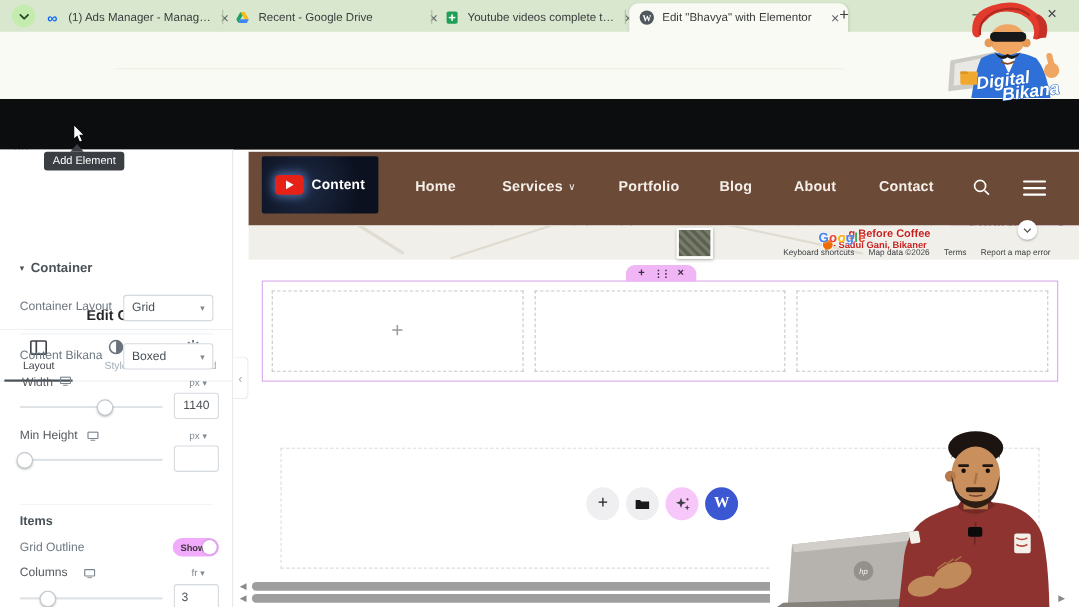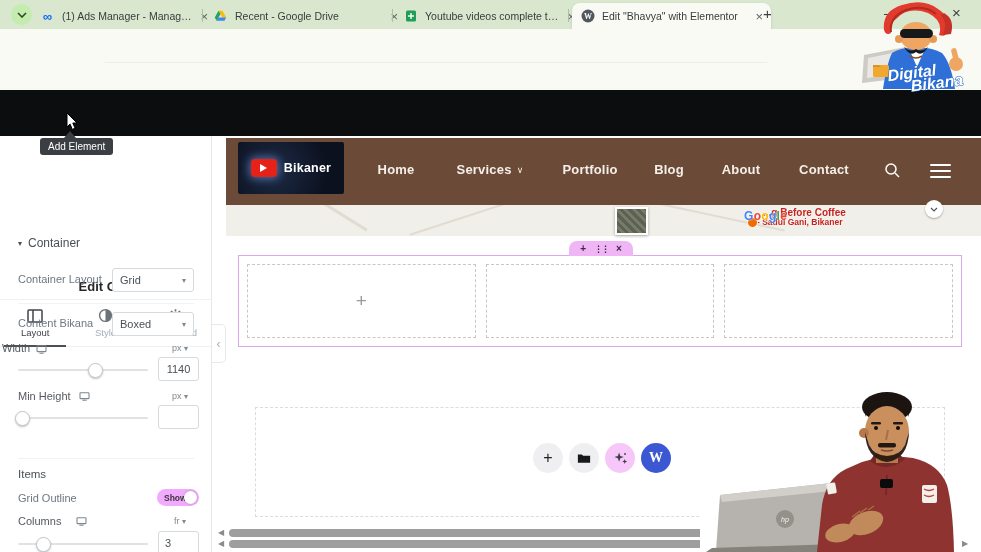--- a/index.html
+++ b/index.html
@@ -51,21 +51,21 @@
   #cursor{left:66px;top:112px;z-index:80}
 
   
   #panel{left:0;top:136px;width:212px;height:416px;background:#fff;border-right:1px solid #e6e9ec;box-sizing:border-box}
   #paneltitle{left:0;top:143px;width:212px;text-align:center;font-weight:bold;font-size:13px;color:#27272b}
   #paneltabs{left:0;top:163px;width:211px;height:46px;border-top:1px solid #eef1f3;border-bottom:1px solid #eef1f3;display:flex}
   .ptab{flex:1;display:flex;flex-direction:column;align-items:center;justify-content:center;gap:4px;position:relative}
   .ptab .plabel{font-size:9.5px;color:#a4afb7}
   .ptab.active .plabel{color:#404349}
   .ptab.active:after{content:"";position:absolute;left:4px;right:4px;bottom:-1px;height:2px;background:#495157}
-  .sechead{font-size:12px;font-weight:normal;color:#495157}
+  .sechead{font-size:12px;font-weight:bold;color:#495157}
   .ctl-label{font-size:11px;color:#6d7882}
   .select{position:absolute;left:112px;width:82px;height:24px;border:1px solid #d5dadf;border-radius:3px;
           display:flex;align-items:center;justify-content:space-between;padding:0 7px;box-sizing:border-box;
           font-size:11px;color:#495157;background:#fff}
   .caret{color:#818a91;font-size:8px}
   .unit{position:absolute;font-size:9px;color:#818a91}
   .track{position:absolute;left:18px;width:130px;height:2px;background:#e0e3e6;border-radius:1px}
   .thumb{position:absolute;top:-6px;width:13px;height:13px;border-radius:50%;background:#fff;border:1px solid #c2c8cd;box-shadow:0 1px 2px rgba(0,0,0,.25)}
   .valbox{position:absolute;left:158px;width:41px;height:24px;border:1px solid #d5dadf;border-radius:3px;
           font-size:11px;color:#495157;text-align:center;box-sizing:border-box;background:#fff;font-family:"Liberation Sans",sans-serif}
@@ -352,21 +352,21 @@
       <span class="caret">▾</span>
     </div>
     <div class="pdiv" style="top:167px"></div>
 
     <span class="abs ctl-label" style="left:18px;top:181px">Content Bikana</span>
     <div class="select" style="top:176px">
       <span>Boxed</span>
       <span class="caret">▾</span>
     </div>
 
-    <div class="abs" style="left:2px;top:206px;display:flex;gap:6px;align-items:flex-end">
+    <div class="abs" style="left:20px;top:206px;display:flex;gap:6px;align-items:flex-start">
       <span class="ctl-label" style="color:#55595e">Width</span>
       <svg width="11" height="9" viewBox="0 0 20 17">
           <rect x="1.5" y="1.5" width="17" height="11" rx="1" fill="none" stroke="#7c858d" stroke-width="2"></rect>
           <line x1="6" y1="15.5" x2="14" y2="15.5" stroke="#7c858d" stroke-width="2"></line>
         </svg>
     </div>
     <div class="unit" style="left:172px;top:207px">
       <span>px</span>
       <span class="caret">▾</span>
     </div>
@@ -420,21 +420,21 @@
 
   <div class="abs" id="collapse">
       <span>‹</span>
     </div>
 
   <div class="abs" id="siteheader"></div>
   <div class="abs" id="ytlogo">
     <span id="ytplay">
         <i></i>
       </span>
-    <span id="ytword">Bikaner</span>
+    <span id="ytword">Content</span>
   </div>
   <div class="navitem" style="left:396px">
       <span>Home</span>
     </div>
   <div class="navitem" style="left:490px">
     <span>Services</span>
     <span class="navcaret">∨</span>
   </div>
   <div class="navitem" style="left:590px">
       <span>Portfolio</span>
@@ -464,20 +464,26 @@
     <div class="road" style="left:30px;top:-8px;width:120px;height:3px;transform:rotate(32deg)"></div>
     <div class="road" style="left:180px;top:4px;width:160px;height:2px;transform:rotate(-18deg)"></div>
     <div class="road" style="left:420px;top:10px;width:140px;height:2px;transform:rotate(12deg)"></div>
   </div>
   <div class="abs" id="mapthumb"></div>
   <div class="abs placetxt" style="left:763px;top:207px;font-size:10px">...g Before Coffee</div>
   <div class="abs placetxt" style="left:757px;top:217px;font-size:8.5px">- Sadul Gani, Bikaner</div>
   <div class="abs" id="mappin"></div>
   <div class="abs" id="gword">
     <span style="color:#4285F4">G</span><span style="color:#EA4335">o</span><span style="color:#FBBC05">o</span><span style="color:#4285F4">g</span><span style="color:#34A853">l</span><span style="color:#EA4335">e</span>
+  </div>
+  <div class="abs" id="attrib">
+    <span>Keyboard shortcuts</span>
+    <span>Map data ©2026</span>
+    <span>Terms</span>
+    <span>Report a map error</span>
   </div>
   <div class="abs" id="mapexpand">
     <svg width="8" height="5" viewBox="0 0 8 5">
         <polyline points="1,1 4,4 7,1" fill="none" stroke="#555" stroke-width="1.2"></polyline>
       </svg>
   </div>
 
   <div class="abs" id="gridhandle">
     <span>+</span>
     <span class="dd">⋮⋮</span>

